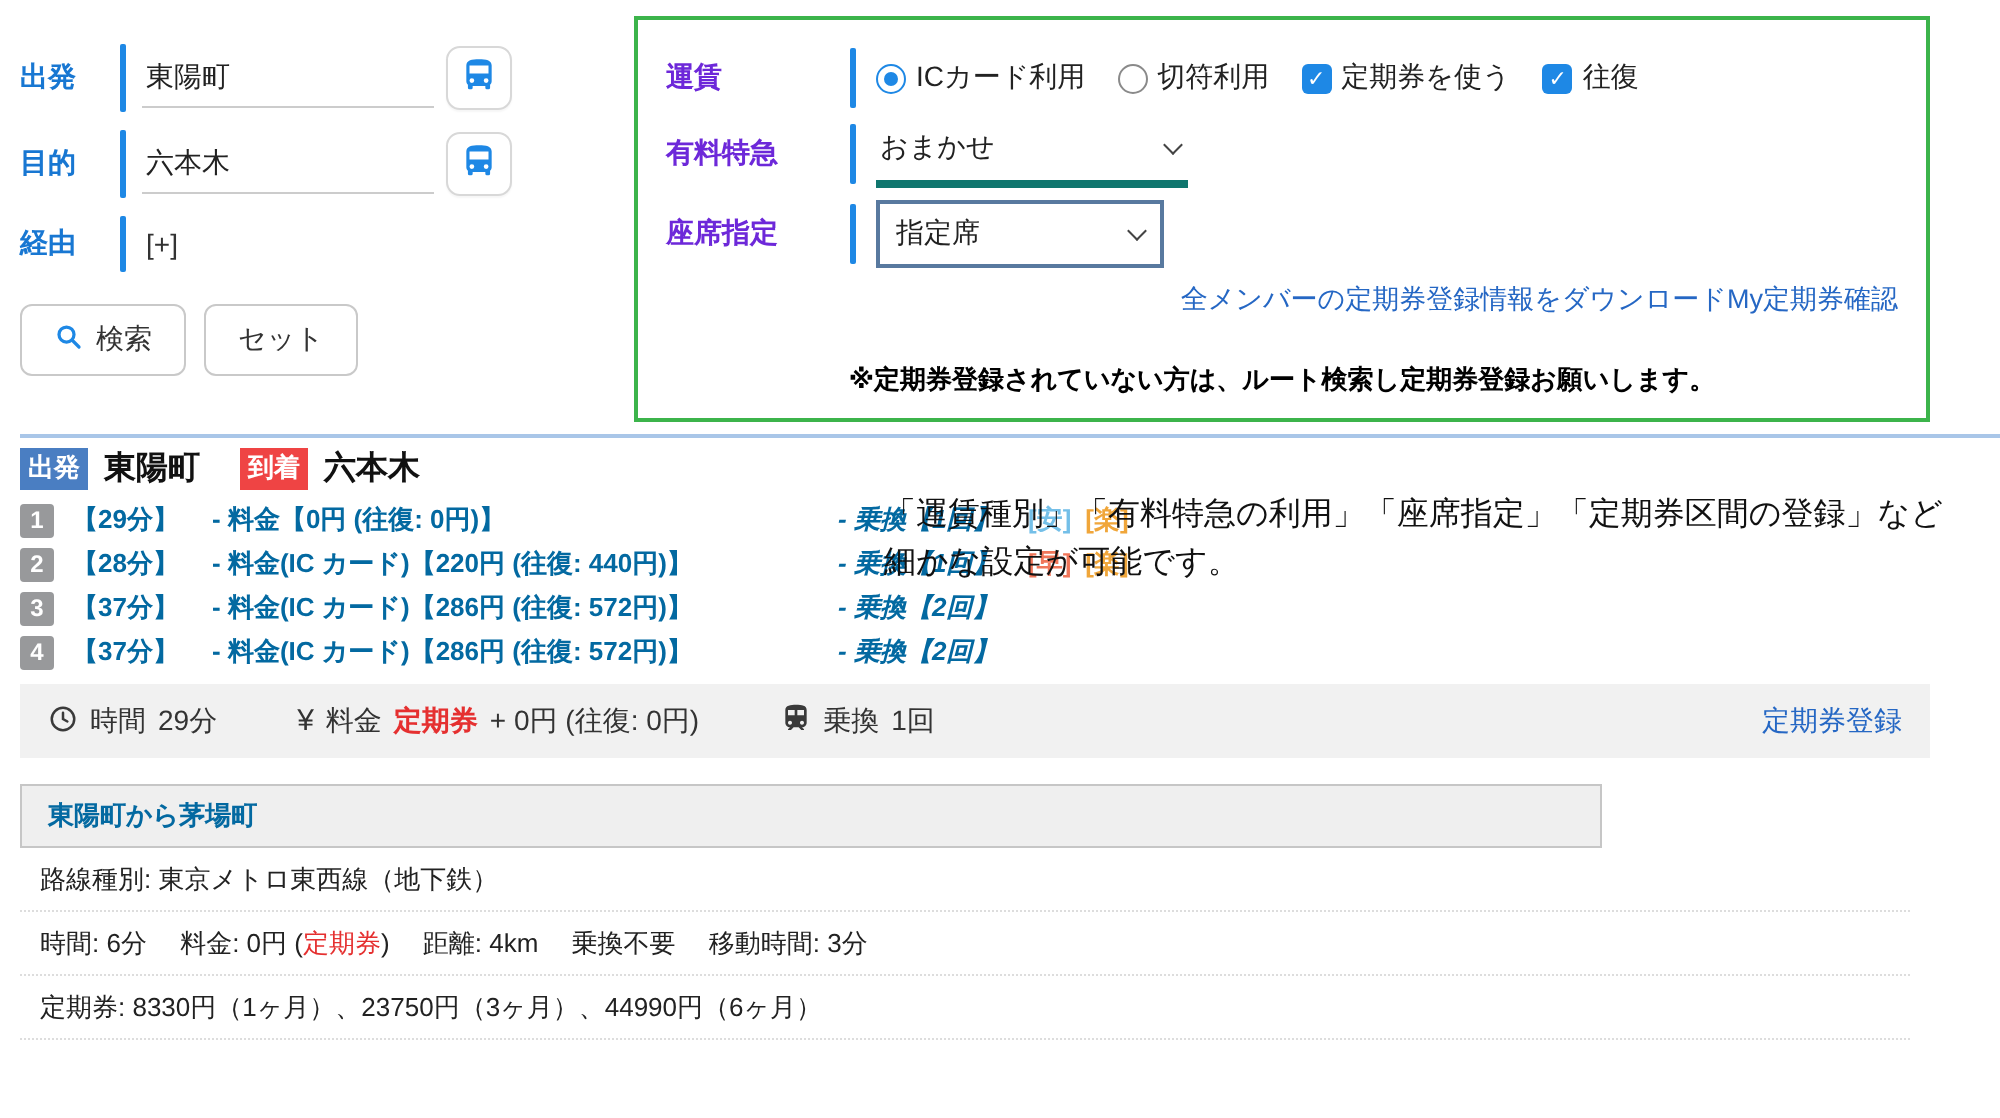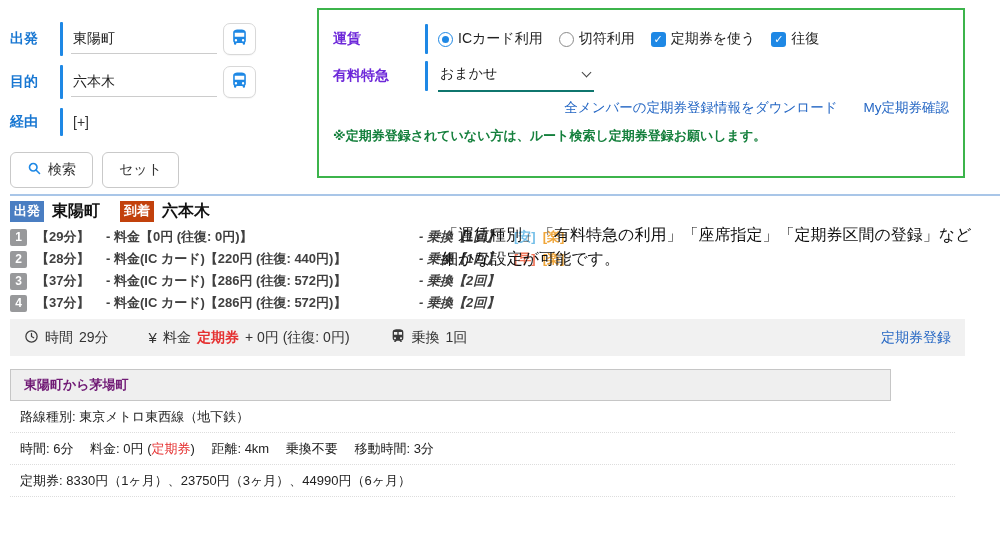--- a/index.html
+++ b/index.html
@@ -31,41 +31,41 @@
   .o-bar { width:3px; height:30px; background:#1e88e5; margin-right:10px; border-radius:1px; }
   .controls { display:flex; align-items:center; gap:16px; font-size:14px; color:#222; }
   .radio { width:15px; height:15px; border:1.5px solid #8a8a8a; border-radius:50%;
     display:inline-flex; align-items:center; justify-content:center; background:#fff; }
   .radio.on { border-color:#1e88e5; }
   .radio.on::after { content:""; width:7px; height:7px; border-radius:50%; background:#1e88e5; }
   .ctrl { display:inline-flex; align-items:center; gap:5px; cursor:pointer; }
   .cbox { width:15px; height:15px; border-radius:3px; background:#1e88e5; color:#fff;
     font-size:11px; font-weight:bold; display:inline-flex; align-items:center; justify-content:center; }
   .sel-flat { display:flex; align-items:center; justify-content:space-between; width:156px;
-    border-bottom:2px solid #0f766e; padding:5px 4px 7px 2px; font-size:14px; cursor:pointer; }
+    border-bottom:4px solid #0f766e; padding:5px 4px 7px 2px; font-size:14px; cursor:pointer; }
   .sel-box { display:flex; align-items:center; justify-content:space-between; width:144px;
     border:2px solid #58799f; padding:6px 8px 6px 8px; font-size:14px; cursor:pointer; background:#fff; }
   .chev { display:inline-block; width:7px; height:7px; border-right:1.6px solid #444;
     border-bottom:1.6px solid #444; transform:rotate(45deg); margin-left:8px; margin-top:-3px; }
-  .o-links { display:flex; justify-content:flex-end; gap:26px; font-size:13.5px; margin:7px 2px 10px 0; }
+  .o-links { display:flex; justify-content:flex-end; font-size:13.5px; margin:7px 2px 22px 0; }
   .o-links a { color:#2567c4; text-decoration:none; cursor:pointer; }
-  .o-note { text-align:left; color:#15803d; font-size:13px; font-weight:bold; margin-right:2px; }
+  .o-note { text-align:center; color:#000000; font-size:13px; font-weight:bold; margin-right:2px; }
 
   
   .sep { height:2px; background:#a9c6e8; width:990px; margin:6px 0 5px 0; }
   .results { position:relative; }
   .res-head { display:flex; align-items:center; gap:8px; margin:2px 0 6px 0; }
   .pt-badge { color:#fff; font-size:13px; font-weight:bold; padding:1px 4px 2px 4px; }
   .pt-badge.dep { background:#4a7ec2; }
-  .pt-badge.arr { background:#c2410c; }
+  .pt-badge.arr { background:#ef4444; }
   .pt-name { font-size:16px; font-weight:bold; color:#111; margin-right:12px; }
   .r-row { display:flex; align-items:center; margin-bottom:4px; cursor:pointer; }
   .r-no { width:17px; height:17px; background:#98999b; color:#fff; font-size:12px; font-weight:bold;
     display:flex; align-items:center; justify-content:center; border-radius:2px; margin-right:9px; }
-  .r-txt { color:#404040; font-weight:bold; font-size:13px; }
+  .r-txt { color:#0369a1; font-weight:bold; font-size:13px; }
   .r-time { width:70px; }
   .r-fare { width:313px; }
   .r-trans { width:95px;font-style:italic; }
   .r-tag { font-weight:bold; font-size:13px; margin-right:7px; }
   .annotation { position:absolute; left:432px; top:22px; width:540px; font-size:16px;
     line-height:24px; color:#111; }
 
   
   .tabs-wrap { margin-top:9px; }
   .tabs { display:flex; gap:7px; }
@@ -77,22 +77,22 @@
   
   .sumbar { width:955px; background:#f1f1f1; display:flex; align-items:center; gap:8px;
     padding:9px 14px; margin-top:7px; font-size:14px; color:#333;justify-content:space-between; }
   .sum-item { display:flex; align-items:center; gap:6px; }
   .sum-gap { width:24px; }
   .red { color:#e53030; font-weight:bold; }
   .sum-link { margin-left:auto; color:#2567c4; font-size:14px; text-decoration:none; cursor:pointer; }
 
   
   .section { margin-top:13px; }
-  .sec-head { width:881px; background:#efefef; border:1px solid #c6c6c6; padding:6px 13px;
-    font-size:13px; font-weight:bold; color:#701a75; }
+  .sec-head { width:791px; background:#efefef; border:1px solid #c6c6c6; padding:6px 13px;
+    font-size:13px; font-weight:bold; color:#0369a1; }
   .sec-row { width:945px; padding:7px 10px 6px 10px; font-size:13px; color:#222;
     border-bottom:1px dotted #ddd; }
   .sec-row:first-of-type { border-bottom:1px dotted #ddd; }
 </style>
 </head>
 <body>
 
 <div class="page">
 
   <div class="top">
@@ -164,20 +164,28 @@
             <span class="cbox">✓</span>
             <span>往復</span>
           </span>
         </div>
       </div>
       <div class="o-row">
         <span class="o-label">有料特急</span>
         <span class="o-bar"></span>
         <div class="sel-flat">
           <span>おまかせ</span>
+          <span class="chev"></span>
+        </div>
+      </div>
+      <div class="o-row">
+        <span class="o-label">座席指定</span>
+        <span class="o-bar"></span>
+        <div class="sel-box">
+          <span>指定席</span>
           <span class="chev"></span>
         </div>
       </div>
       <div class="o-links">
         <a>全メンバーの定期券登録情報をダウンロード</a>
         <a>My定期券確認</a>
       </div>
       <div class="o-note">※定期券登録されていない方は、ルート検索し定期券登録お願いします。</div>
     </div>
   </div>

